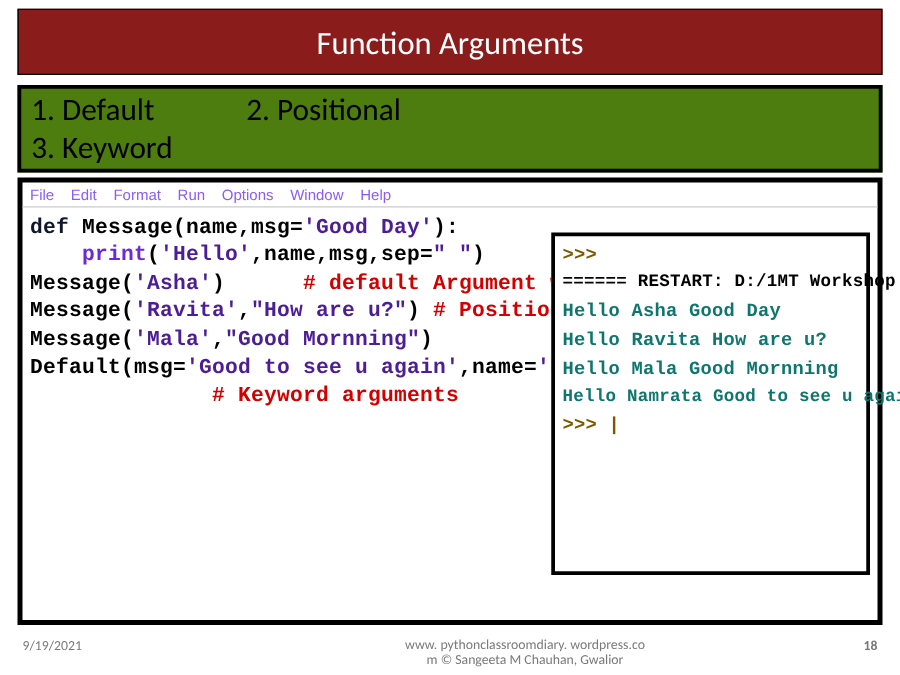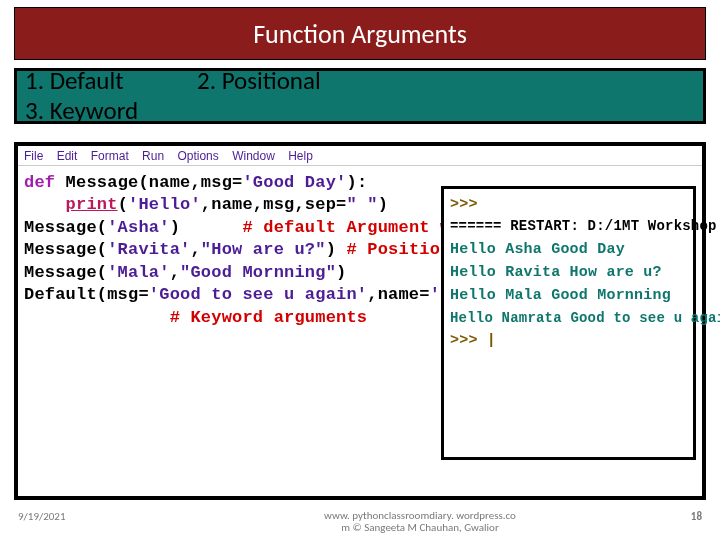--- a/index.html
+++ b/index.html
@@ -1,31 +1,31 @@
 <!DOCTYPE html>
 <html><head>
 <meta charset="utf-8">
 <style>
   * { box-sizing: border-box; margin: 0; padding: 0; }
   html, body { width: 720px; height: 540px; background: #fff; font-family: "Segoe UI", Arial, sans-serif; overflow: hidden; }
   .slide { position: relative; width: 720px; height: 540px; }
   .title-bar { position: absolute; top: 7px; left: 14px; right: 14px; height: 53px; background: #8a1c1c; border: 1px solid #000; display: flex; align-items: center; justify-content: center; }
   .title-bar span { color: #fff; font-size: 26px; font-family: Calibri, Arial, sans-serif; }
-  .types-box { position: absolute; top: 68px; left: 14px; right: 14px; height: 56px; border: 3px solid #000; background: #0f766e; padding: 2px 8px; display: flex; flex-direction: column; justify-content: center; }
+  .types-box { position: absolute; top: 68px; left: 14px; right: 14px; height: 70px; border: 3px solid #000; background: #4d7c0f; padding: 2px 8px; display: flex; flex-direction: column; justify-content: center; }
   .types-row { display: flex; font-size: 25px; font-family: Calibri, Arial, sans-serif; color: #000; line-height: 1.2; }
   .types-row .c1 { width: 172px; }
   .types-row .c2 { flex: 1; }
   .code-area { position: absolute; top: 142px; left: 14px; right: 14px; bottom: 40px; border: 4px solid #000; background: #fff; }
-  .menu-bar { padding: 3px 6px 0 6px; font-size: 12px; color: #4c1d95; font-family: Tahoma, Arial, sans-serif; }
+  .menu-bar { padding: 3px 6px 0 6px; font-size: 12px; color: #8b5cf6; font-family: Tahoma, Arial, sans-serif; }
   .menu-bar span { margin-right: 10px; }
   .menu-divider { height: 1px; background: #ccc; margin: 2px 0 4px 0; }
   .code-body { position: relative; padding: 2px 0 0 6px; font-family: "Courier New", monospace; font-size: 17px; font-weight: bold; letter-spacing: 0.2px; }
   .code-line { white-space: pre; line-height: 1.32; }
-  .kw { color: #a21caf; } 
-  .fn { color: #be185d; text-decoration: underline; } 
+  .kw { color: #0f172a; } 
+  .fn { color: #6d28d9; } 
   .str { color: #4c1d95; } 
   .cmt { color: #d30000; } 
   .blk { color: #000; margin-top: 10px; }
   .output-box { position: absolute; top: 16px; right: 6px; width: 255px; height: 274px; border: 3px solid #000; background: #fff; padding: 4px 6px; font-family: "Courier New", monospace; font-size: 15px; font-weight: bold; line-height: 1.55; }
   .out-line { white-space: pre; }
   .out-prompt { color: #7a5a00; }
   .out-restart { color: #000; }
   .out-text { color: #0f766e; }
   .out-small { font-size: 14px; }
   .footer { position: absolute; bottom: 6px; left: 0; right: 0; display: flex; padding: 0 18px; font-size: 11px; color: #7a7a7a; font-family: Calibri, Arial, sans-serif; }

